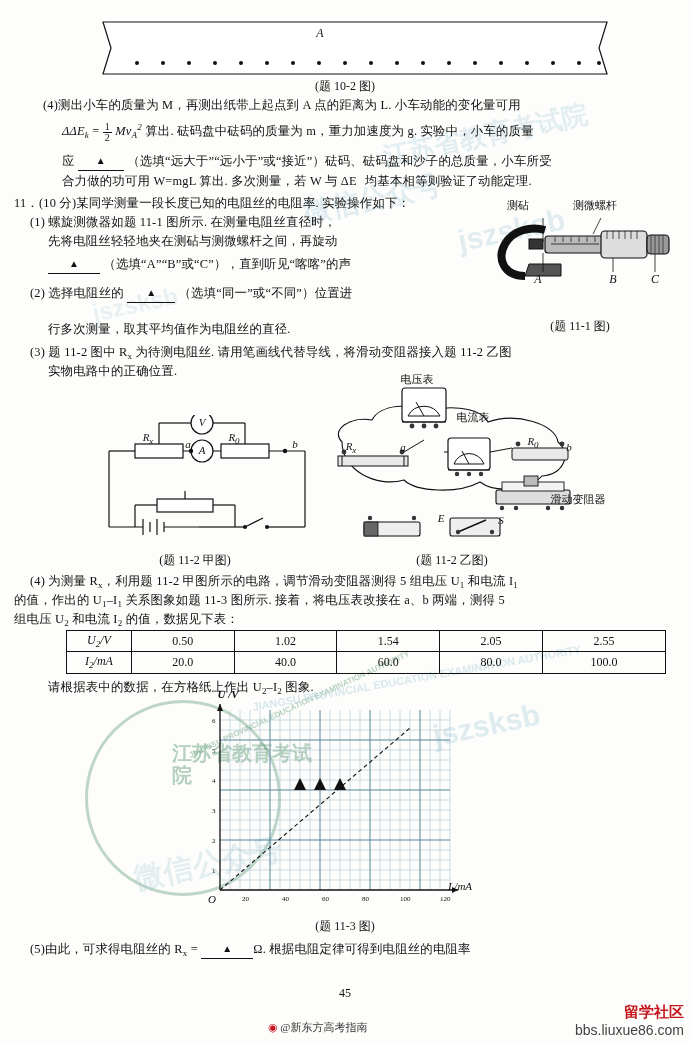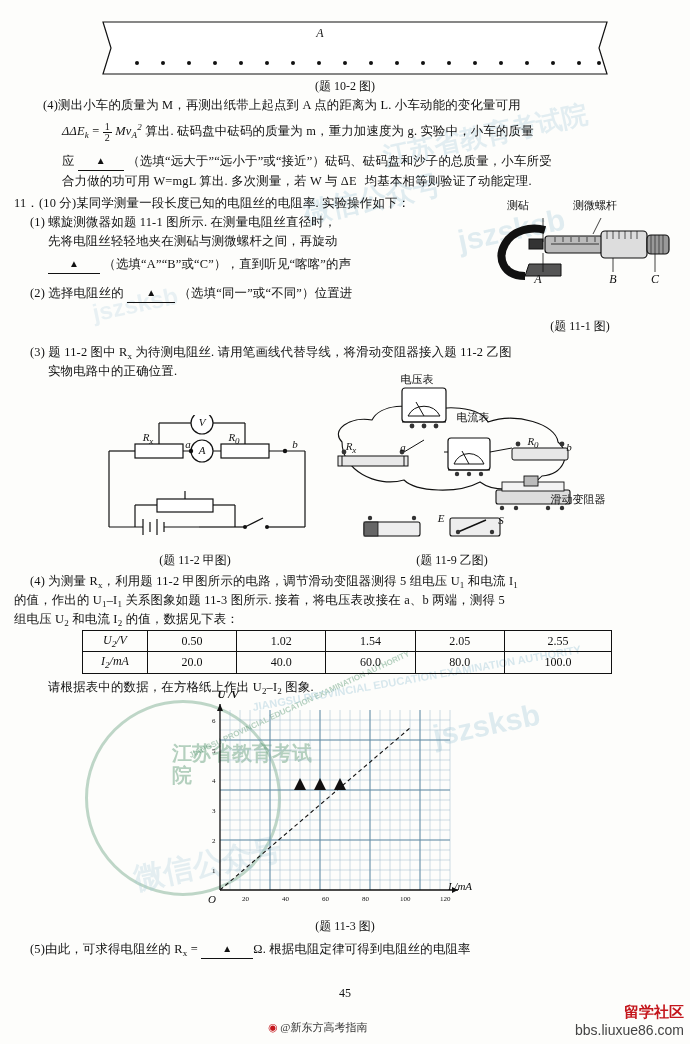--- a/index.html
+++ b/index.html
@@ -133,20 +133,21 @@
   <div class="t" style="left:48px;top:255px;width:430px;">
     <span class="blank" style="min-width:52px;"><span class="tri">▲</span></span>
     <span>（选填“A”“B”或“C”），直到听见“喀喀”的声</span>
   </div>
 
   <div class="t" style="left:30px;top:284px;width:440px;">
     <span>(2) 选择电阻丝的</span>
     <span class="blank" style="min-width:48px;"><span class="tri">▲</span></span>
     <span>（选填“同一”或“不同”）位置进</span>
   </div>
+  <div class="t" style="left:48px;top:320px;width:440px;">行多次测量，取其平均值作为电阻丝的直径.</div>
 
   <div class="t" style="left:30px;top:343px;width:640px;">
     <span>(3) 题 11-2 图中 R</span><sub>x</sub><span> 为待测电阻丝. 请用笔画线代替导线，将滑动变阻器接入题 11-2 乙图</span>
   </div>
   <div class="t" style="left:48px;top:362px;width:500px;">实物电路中的正确位置.</div>
 
   <svg class="fig" style="left:483px;top:206px;" width="200" height="110">
 
     <path d="M42,70 C20,70 14,52 22,38 C30,24 48,20 62,24" fill="none" stroke="#111" stroke-width="8"></path>
     <path d="M42,70 L78,70 L78,58 L46,58 Z" fill="#555" stroke="#111" stroke-width="1"></path>
@@ -319,33 +320,33 @@
   <div class="tc ital small" style="left:339px;top:440px;width:24px;">
     <span>R</span><sub>x</sub>
   </div>
   <div class="tc ital small" style="left:521px;top:435px;width:24px;">
     <span>R</span><sub>0</sub>
   </div>
   <div class="tc ital small" style="left:396px;top:441px;width:14px;">a</div>
   <div class="tc ital small" style="left:562px;top:441px;width:14px;">b</div>
   <div class="tc ital small" style="left:434px;top:512px;width:14px;">E</div>
   <div class="tc ital small" style="left:494px;top:514px;width:14px;">S</div>
-  <div class="tc" style="left:372px;top:552px;width:160px;">(题 11-9 乙图)</div>
+  <div class="tc" style="left:372px;top:552px;width:160px;">(题 11-2 乙图)</div>
 
   <div class="t" style="left:30px;top:572px;width:640px;">
     <span>(4) 为测量 R</span><sub>x</sub><span>，利用题 11-2 甲图所示的电路，调节滑动变阻器测得 5 组电压 U</span><sub>1</sub><span> 和电流 I</span><sub>1</sub>
   </div>
   <div class="t" style="left:14px;top:591px;width:660px;">
     <span> 的值，作出的 U</span><sub>1</sub><span>–I</span><sub>1</sub><span> 关系图象如题 11-3 图所示. 接着，将电压表改接在 a、b 两端，测得 5</span>
   </div>
   <div class="t" style="left:14px;top:610px;width:660px;">
     <span>组电压 U</span><sub>2</sub><span> 和电流 I</span><sub>2</sub><span> 的值，数据见下表：</span>
   </div>
 
-  <table class="data" style="left:82px;top:630px;width:530px;padding-left:44px;">
+  <table class="data" style="left:66px;top:630px;width:600px;padding-left:44px;">
     <tbody>
         <tr>
       <td class="hd ital">
         <span>U</span><sub>2</sub><span>/V</span>
       </td>
       <td>0.50</td>
       <td>1.02</td>
       <td>1.54</td>
       <td>2.05</td>
       <td>2.55</td>

